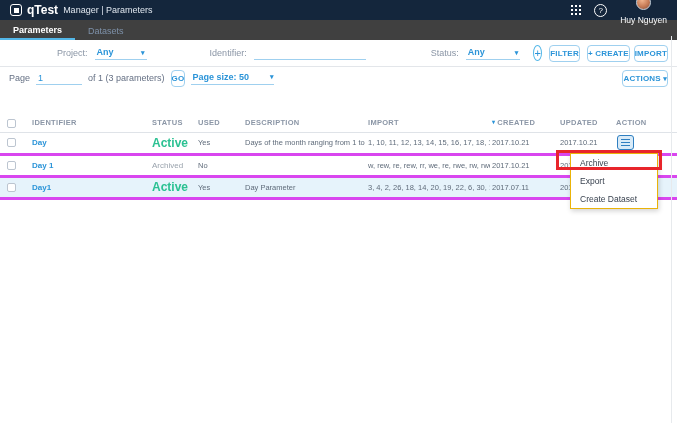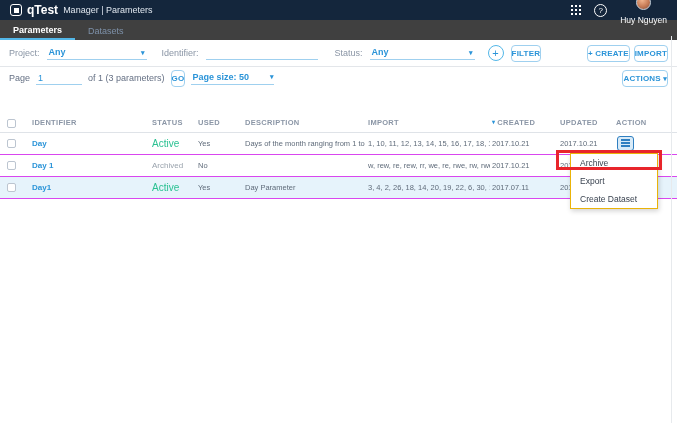--- a/index.html
+++ b/index.html
@@ -25,21 +25,21 @@
     background:radial-gradient(circle at 40% 32%, #f2b58e 0%, #c57a55 55%, #7d4e3c 100%);
     border:1px solid #c9d3dd; }
   .username { color:#fff; font-size:8.5px; }
   
   .tabbar { height:20px; background:#404040; display:flex; align-items:stretch; }
   .tab { padding:3px 13px 2px; font-size:9px; color:#7d90a8; display:flex; align-items:center; cursor:pointer; }
   .tab.active { color:#fff; font-weight:bold; border-bottom:2px solid #53b7e8; }
   
   .filterbar { height:27px; border-bottom:1px solid #e3e6ea; display:flex; align-items:center;
     padding:0 9px; font-size:9px; gap:7px; background:#fff; }
-  .flabel { color:#8a95a5; }
+  .flabel { color:#8a95a5;margin-left:48px; }
   .fselect { color:#2b94d8; font-weight:bold; border-bottom:1px solid #9fd0ef;
     display:flex; justify-content:space-between; align-items:center; padding:1px 2px 2px; cursor:pointer; }
   .project-select { width:100px; margin-right:8px; }
   .status-select  { width:105px; margin-right:6px; }
   .caret { color:#2b94d8; font-size:7px; line-height:1; }
   .finput { border:none; border-bottom:1px solid #9fd0ef; width:112px; font-size:9px;
     color:#333; outline:none; padding:1px 2px 2px; margin-right:10px; font-family:"Liberation Sans",sans-serif; }
   .circle-btn { width:16px; height:16px; border:1px solid #53b7e8; border-radius:50%;
     background:#fff; color:#2b94d8; font-size:11px; line-height:1; display:flex;
     align-items:center; justify-content:center; padding:0; cursor:pointer; }
@@ -51,25 +51,25 @@
   .pagebar { height:22px; display:flex; align-items:center; padding:0 9px; font-size:9px; gap:6px; }
   .page-label, .range-text { color:#657084; }
   .page-input { width:46px; border:none; border-bottom:1px solid #9fd0ef; font-size:9px;
     color:#2b94d8; padding:1px 2px; outline:none; font-family:"Liberation Sans",sans-serif; }
   .pagesize { color:#2b94d8; font-weight:bold; border-bottom:1px solid #9fd0ef;
     padding:0 1px 2px; display:flex; align-items:center; gap:21px; cursor:pointer; }
   
   table { width:677px; border-collapse:collapse; table-layout:fixed;margin-top:25px; }
   th { color:#8b96a6; font-size:7.5px; font-weight:bold; text-align:left; padding:4px 2px;
     border-bottom:1px solid #dfe3e8; letter-spacing:0.3px; white-space:nowrap; overflow:hidden; }
-  td { padding:0 2px; height:22px; border-bottom:1px solid #d946ef; color:#5f6b7a;
+  td { padding:0 2px; height:22px; border-bottom:3px solid #d946ef; color:#5f6b7a;
     font-size:7.5px; white-space:nowrap; overflow:hidden; }
   tr.row-highlight td { background:#e6f3fb; }
   .id-link { color:#2b94d8; font-weight:bold; font-size:8px; cursor:pointer; }
-  .status-active { color:#2bc192; font-size:10px; }
+  .status-active { color:#2bc192; font-size:12px;font-weight:bold; }
   .status-archived { color:#9aa3ad; font-size:8px; }
   .checkbox { display:inline-block; width:9px; height:9px; border:1px solid #bcc5d0;
     border-radius:2px; background:#fff; margin-left:5px; vertical-align:middle; cursor:pointer; }
   .sort-icon { color:#2b94d8; font-size:6px; margin-right:2px; vertical-align:1px; }
   .action-btn { width:17px; height:15px; border:1.5px solid #2f7fc1; border-radius:3px;
     background:#d9ebf8; display:flex; flex-direction:column; justify-content:center;
     align-items:center; gap:1.5px; padding:0; margin-left:1px; cursor:pointer; }
   .action-btn i { display:block; width:9px; height:1.5px; background:#2f7fc1; }
   .action-btn.pressed { background:#1d3650; border-color:#1d3650; }
   .action-btn.pressed i { background:#b9d4e8; }

